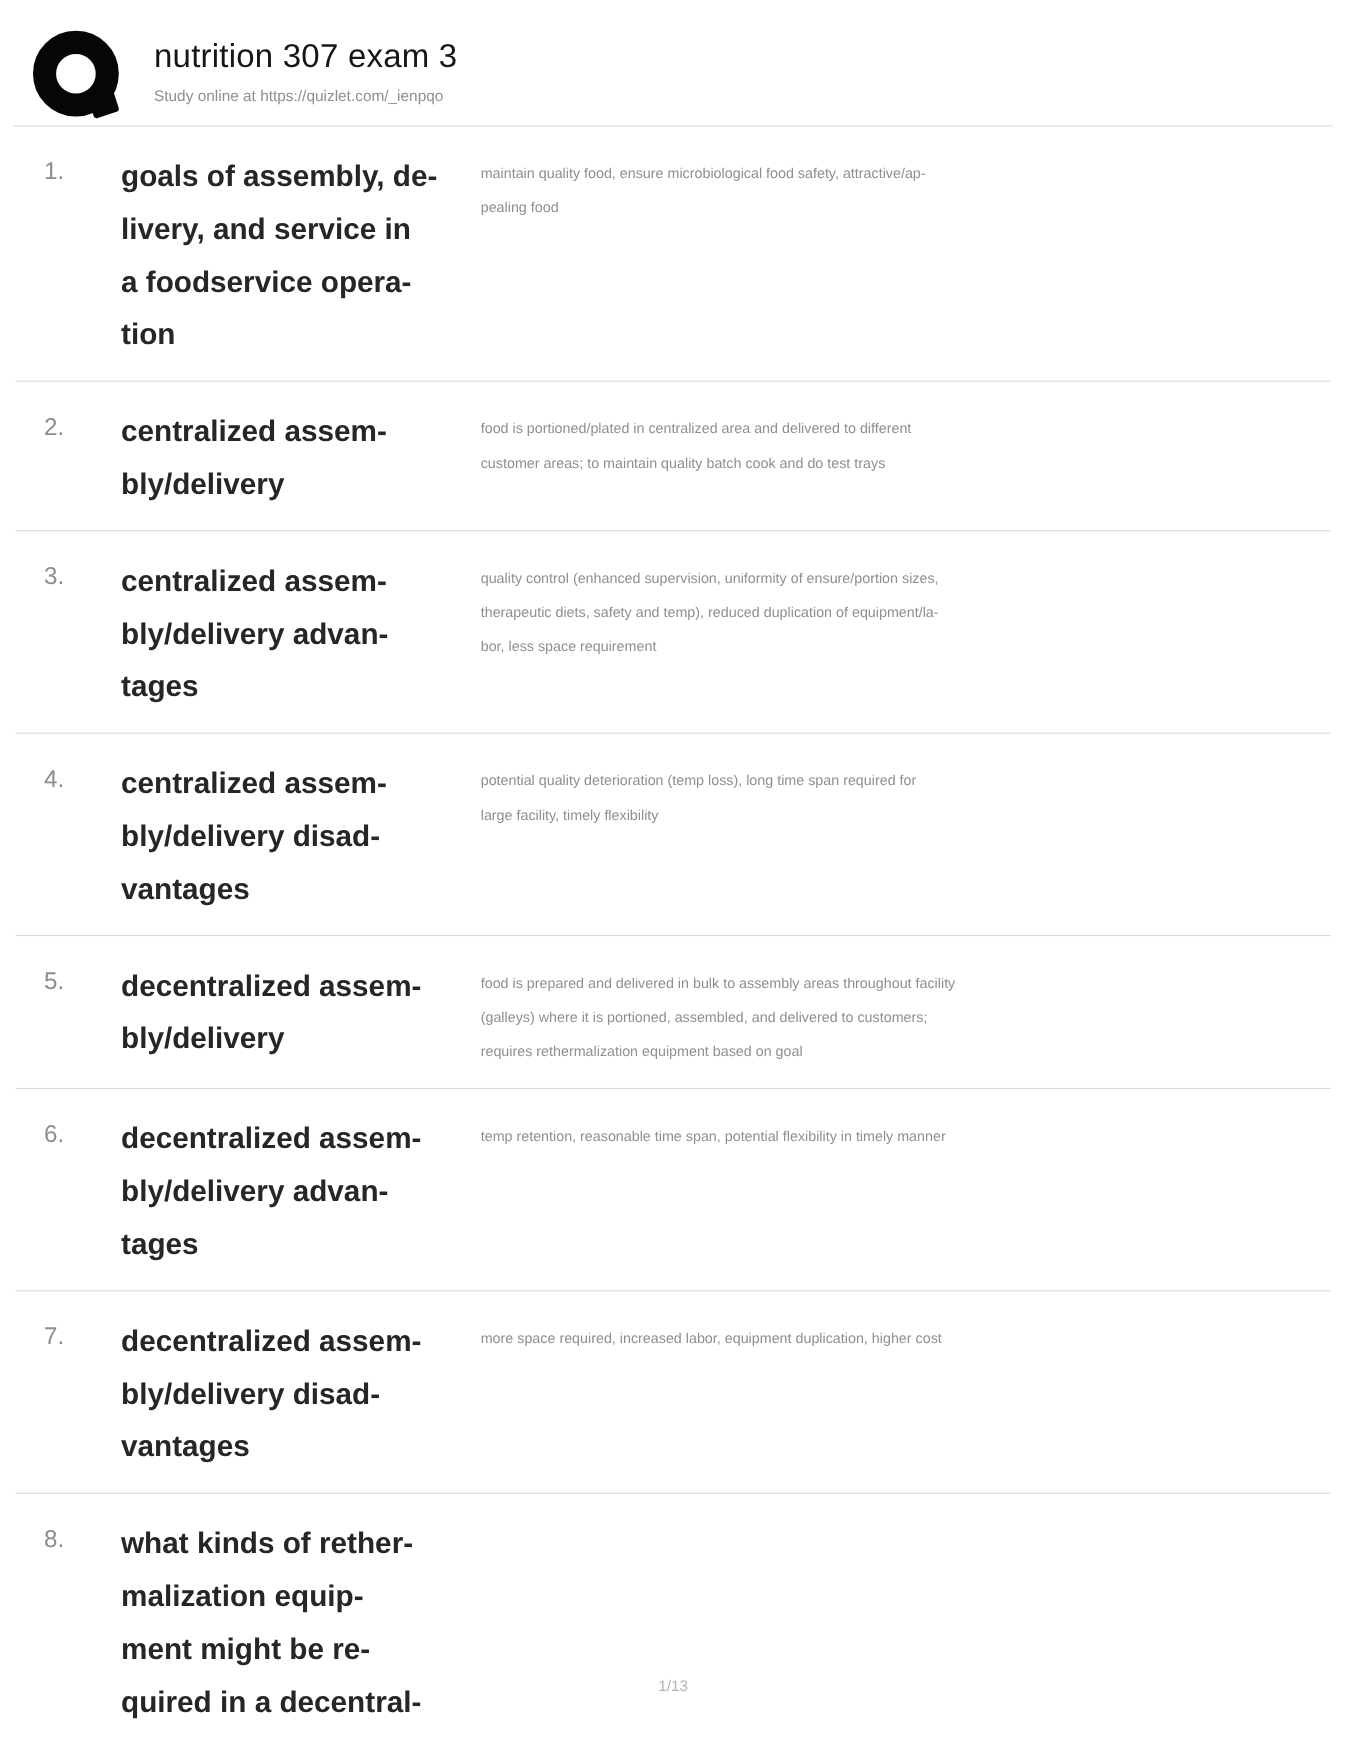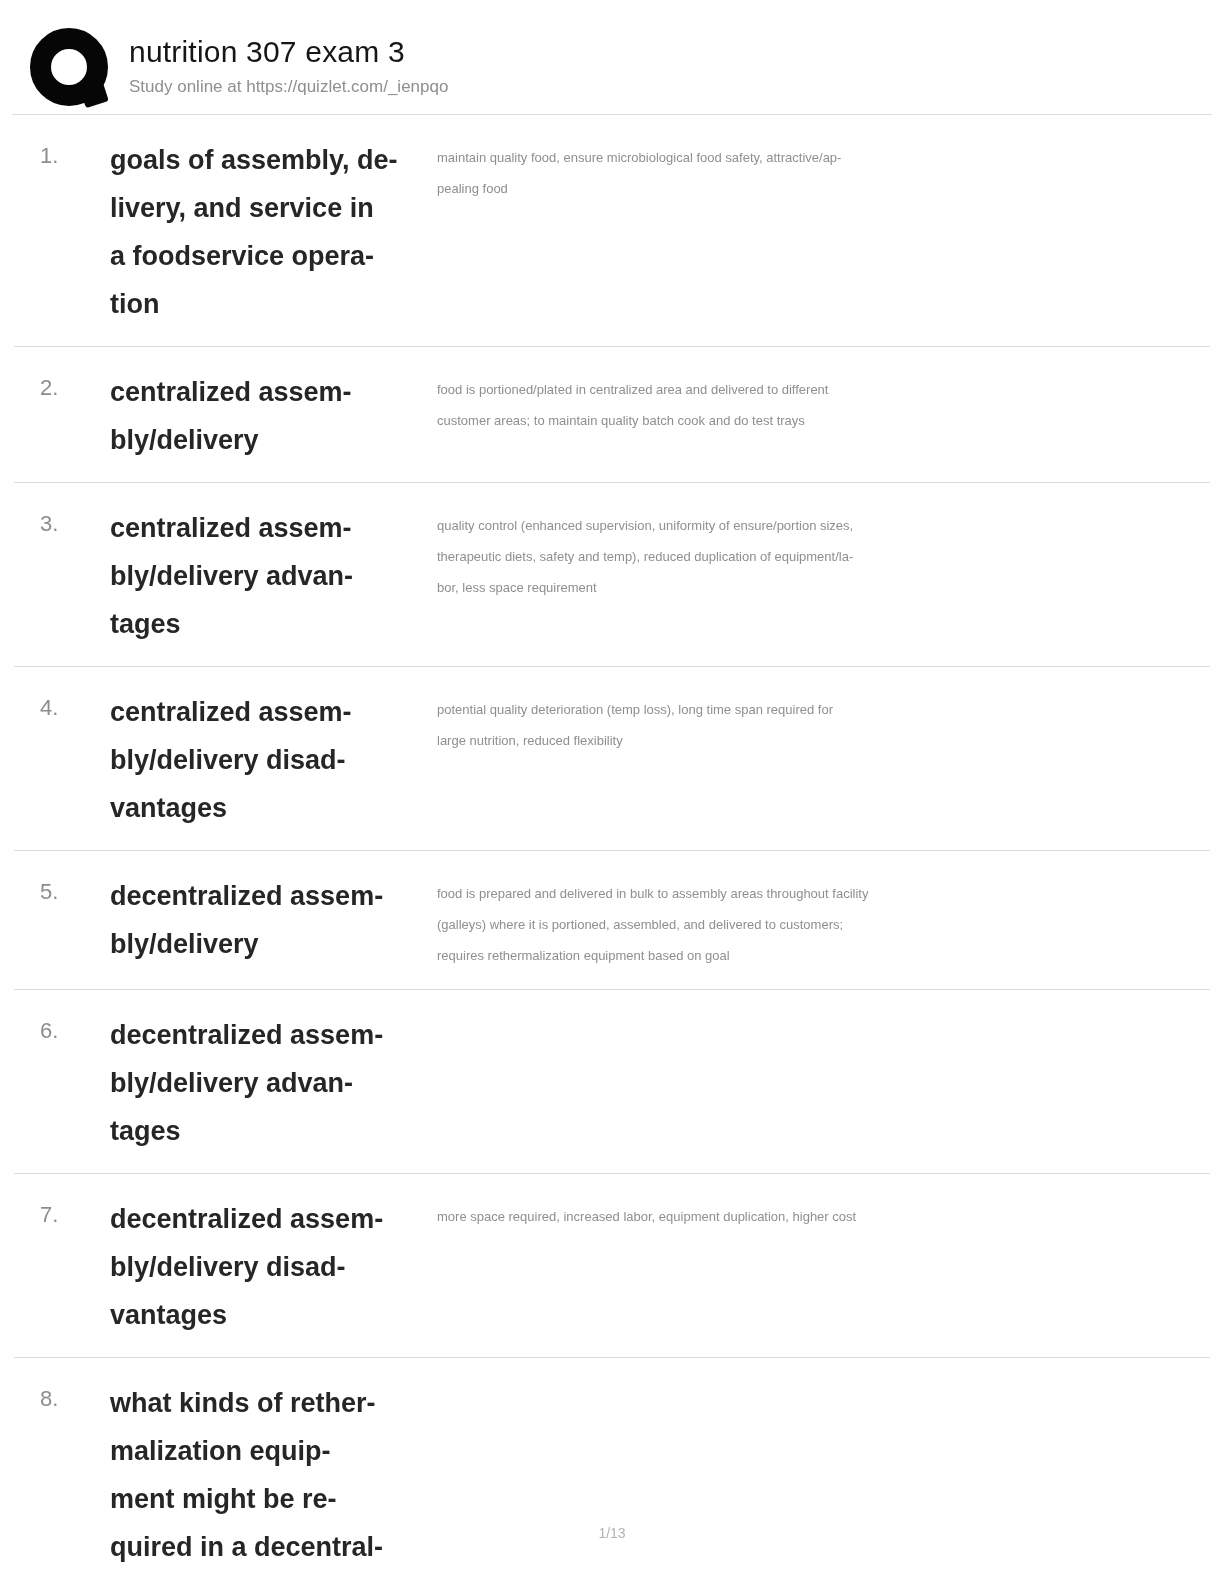--- a/index.html
+++ b/index.html
@@ -9,21 +9,21 @@
     background: #ffffff;
     font-family: "Liberation Sans", "DejaVu Sans", sans-serif;
     position: relative;
     overflow: hidden;
   }
 
   
   .header {
     display: flex;
     align-items: flex-start;
-    gap: 21px;
+    gap: 32px;
     padding: 28px 30px 8px 30px;
   }
   .qlogo {
     width: 78px; height: 78px;
     flex: 0 0 auto;
     position: relative;
   }
   .qlogo .ring {
     position: absolute; inset: 0;
     border: 21px solid #060606;
@@ -41,21 +41,21 @@
   .header-text { padding-top: 6px; }
   .page-title {
     font-size: 30px;
     line-height: 36px;
     color: #161616;
     font-weight: 400;
     letter-spacing: 0.2px;
   }
   .page-subtitle {
     margin-top: 7px;
-    font-size: 17px;
+    font-size: 14px;
     line-height: 20px;
     color: #8f8f8f;
     font-weight: 300;
   }
   .header-divider {
     border: none;
     border-top: 1px solid #d9dce1;
     margin: 0 12px;
   }
 
@@ -147,37 +147,38 @@
 therapeutic diets, safety and temp), reduced duplication of equipment/la-
 bor, less space requirement</div>
   </div>
 
   <div class="card">
     <div class="card-number">4.</div>
     <div class="card-term">centralized assem-
 bly/delivery disad-
 vantages</div>
     <div class="card-definition">potential quality deterioration (temp loss), long time span required for
-large nutrition, reduced flexibility</div>
+large facility, timely flexibility</div>
   </div>
 
   <div class="card">
     <div class="card-number">5.</div>
     <div class="card-term">decentralized assem-
 bly/delivery</div>
     <div class="card-definition">food is prepared and delivered in bulk to assembly areas throughout facility
 (galleys) where it is portioned, assembled, and delivered to customers;
 requires rethermalization equipment based on goal</div>
   </div>
 
   <div class="card">
     <div class="card-number">6.</div>
     <div class="card-term">decentralized assem-
 bly/delivery advan-
 tages</div>
+    <div class="card-definition">temp retention, reasonable time span, potential flexibility in timely manner</div>
   </div>
 
   <div class="card">
     <div class="card-number">7.</div>
     <div class="card-term">decentralized assem-
 bly/delivery disad-
 vantages</div>
     <div class="card-definition">more space required, increased labor, equipment duplication, higher cost</div>
   </div>
 

